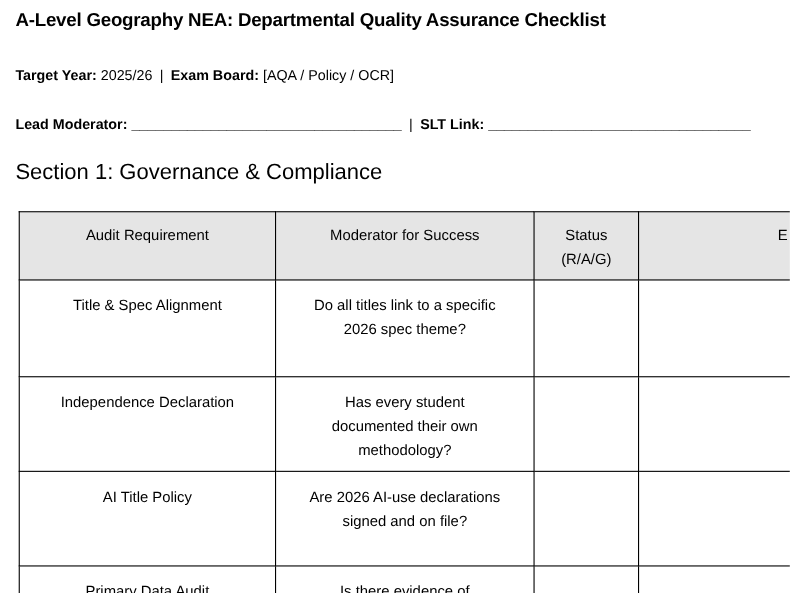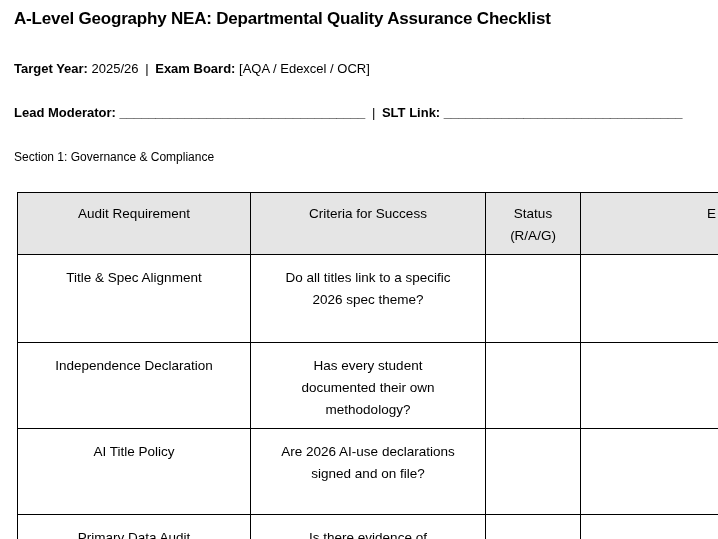--- a/index.html
+++ b/index.html
@@ -24,21 +24,21 @@
 
   .line { font-size: 13px; line-height: 17px; white-space: nowrap; }
   .meta-line { margin-top: 30px; }
   .moderator-line { margin-top: 27px; }
   .lbl { font-weight: bold; }
   .sep { font-weight: normal; margin: 0 3px; }
   .blank { font-weight: bold; letter-spacing: 0; }
 
   .section-heading {
     margin: 26px 0 0 0;
-    font-size: 12px;
+    font-size: 20px;
     font-weight: normal;
     line-height: 20px;
     white-space: nowrap;
   }
 
   table.audit-table {
     border-collapse: collapse;
     table-layout: fixed;
     width: 872px;
     margin: 25px 0 0 3px;
@@ -72,21 +72,21 @@
 
 <div class="doc">
 
   <h1 class="doc-title">A-Level Geography NEA: Departmental Quality Assurance Checklist</h1>
 
   <div class="line meta-line">
     <span class="lbl">Target Year:</span>
     <span>2025/26</span>
     <span class="sep">|</span>
     <span class="lbl">Exam Board:</span>
-    <span>[AQA / Edexcel / OCR]</span>
+    <span>[AQA / Policy / OCR]</span>
   </div>
 
   <div class="line moderator-line">
     <span class="lbl">Lead Moderator:</span>
     <span class="blank">__________________________________</span>
     <span class="sep">|</span>
     <span class="lbl">SLT Link:</span>
     <span class="blank">_________________________________</span>
   </div>
 
@@ -95,21 +95,21 @@
   <table class="audit-table">
     <colgroup>
       <col style="width:233px">
       <col style="width:235px">
       <col style="width:95px">
       <col style="width:309px">
     </colgroup>
     <thead>
       <tr>
         <th>Audit Requirement</th>
-        <th>Criteria for Success</th>
+        <th>Moderator for Success</th>
         <th class="multiline">Status
 (R/A/G)</th>
         <th class="evidence-head">E</th>
       </tr>
     </thead>
     <tbody>
       <tr class="row-1">
         <td class="cell-body">Title &amp; Spec Alignment</td>
         <td class="cell-body multiline">Do all titles link to a specific
 2026 spec theme?</td>

